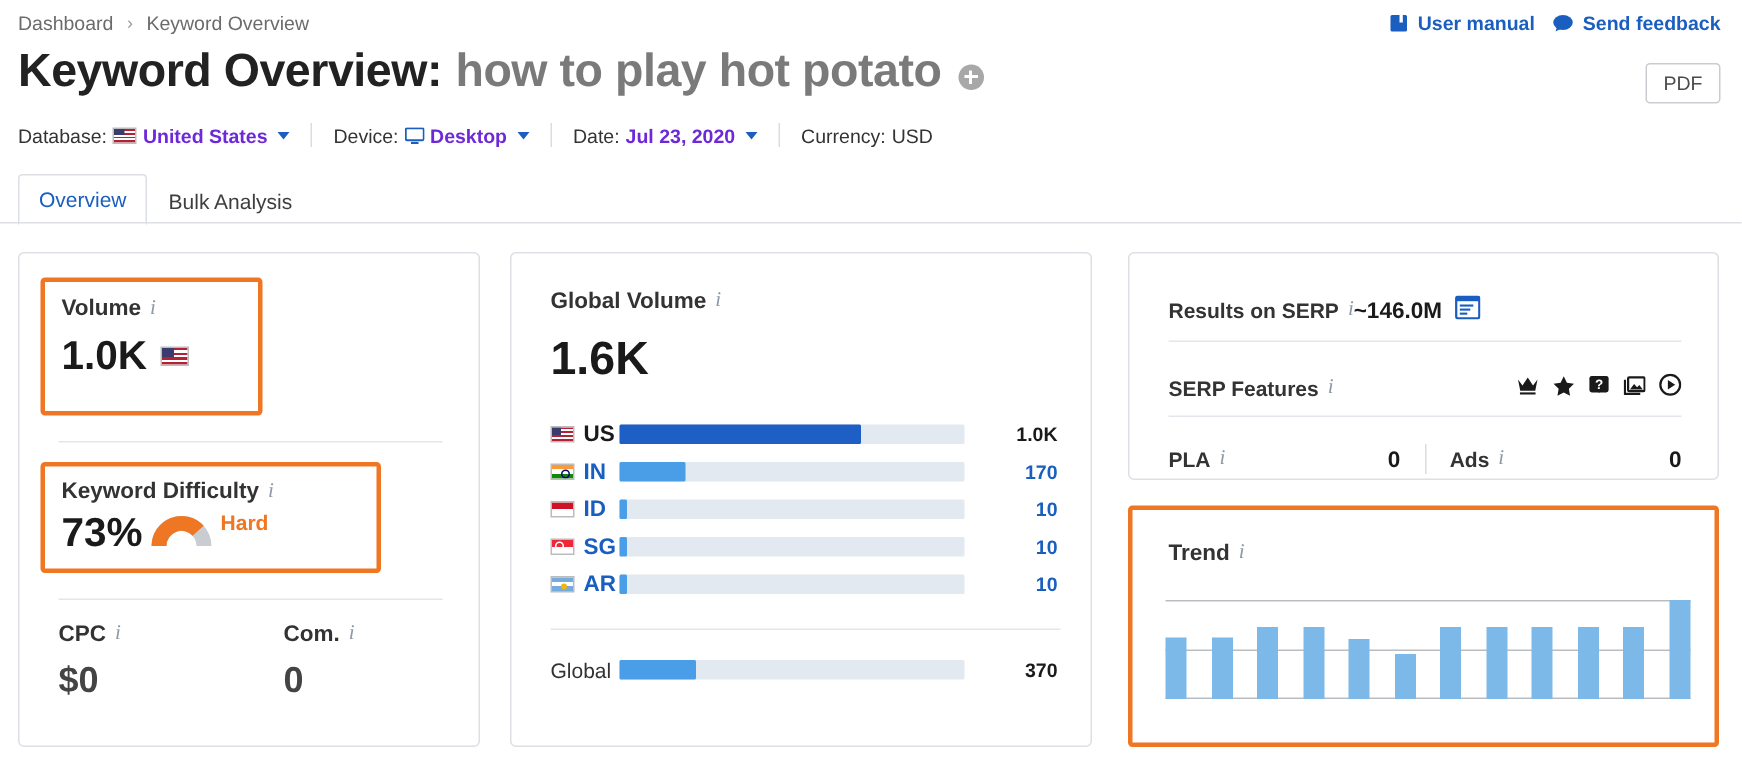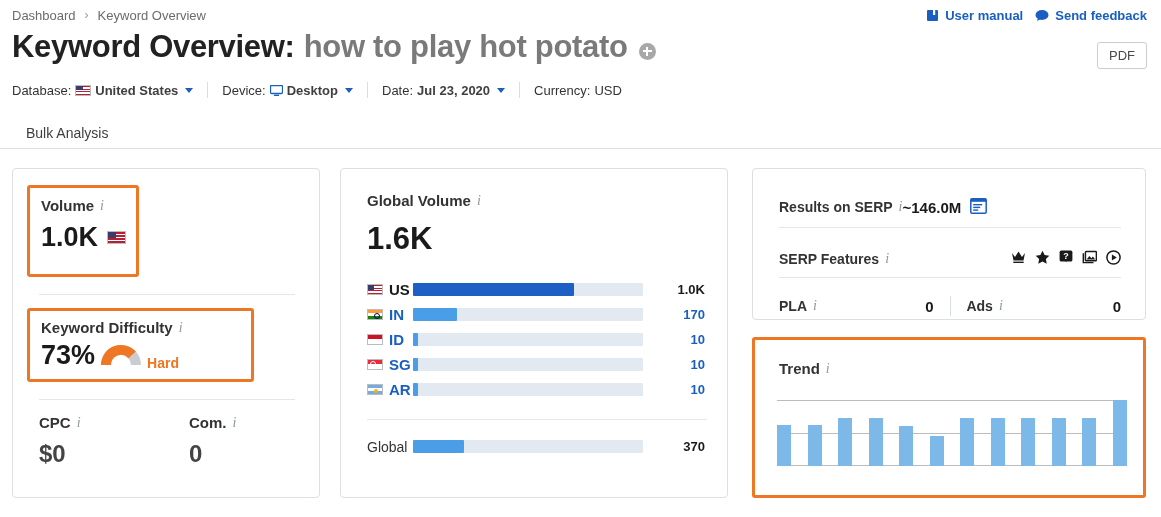--- a/index.html
+++ b/index.html
@@ -62,21 +62,21 @@
     padding: 5px 11px; cursor: pointer;
   }
 
   
   .filters {
     position: absolute; left: 12px; top: 82px;
     display: flex; align-items: center; font-size: 13px; color: #333333;
   }
   .filt { display: flex; align-items: center; gap: 4px; }
   .filt .lbl { color: #333333; }
-  .filt .val { color: #404040; font-weight: 600; cursor: pointer; }
+  .filt .val { color: #6d28d9; font-weight: 600; cursor: pointer; }
   .filt .plain { color: #333333; }
   .vsep { width: 1px; height: 16px; background: #d9dde1; margin: 0 14px; }
   .caret { width: 0; height: 0; border-left: 4.5px solid transparent; border-right: 4.5px solid transparent;
            border-top: 5px solid #1a5fc0; margin-left: 3px; cursor: pointer; }
 
   
   .flag { display: inline-block; width: 16px; height: 11px; border: 1px solid #bcbcbc; vertical-align: middle; position: relative; overflow: hidden; }
   .flag-us { background: linear-gradient(to bottom,#b22234 0 14%,#fff 14% 28%,#b22234 28% 42%,#fff 42% 56%,#b22234 56% 70%,#fff 70% 84%,#b22234 84% 100%); }
   .flag-us::after { content:""; position:absolute; left:0; top:0; width:45%; height:55%; background:#3c3b6e; }
   .flag-in { background: linear-gradient(to bottom,#ff9933 0 33%,#ffffff 33% 66%,#138808 66% 100%); }
@@ -107,33 +107,33 @@
   .panel { position: absolute; background: #ffffff; border: 1px solid #dcdfe3; border-radius: 4px; }
   #panel-left   { left: 12px;  top: 168px; width: 308px; height: 330px; }
   #panel-global { left: 340px; top: 168px; width: 388px; height: 330px; }
   #panel-serp   { left: 752px; top: 168px; width: 394px; height: 152px; }
   #panel-trend  { left: 752px; top: 337px; width: 394px; height: 161px; }
 
   .hl { border: 3px solid #ef7622; border-radius: 3px; }
 
   
   .metric-box { position: absolute; }
-  #volume-box { left: 14px; top: 16px; width: 112px; height: 92px; padding: 9px 0 0 11px; }
+  #volume-box { left: 14px; top: 16px; width: 148px; height: 92px; padding: 9px 0 0 11px; }
   #kd-box { left: 14px; top: 139px; width: 227px; height: 74px; padding: 8px 0 0 11px; }
 
   .metric-label { font-size: 15px; font-weight: 700; color: #333333; display: flex; align-items: center; gap: 6px; }
   .metric-value { font-size: 27px; font-weight: 700; color: #1a1a1a; margin-top: 8px; display: flex; align-items: center; gap: 9px; }
   .info-i {
     font-family: "Liberation Serif", serif; font-style: italic; font-weight: 400;
     font-size: 14px; color: #8d99a8; cursor: pointer; line-height: 1;
   }
   .hr-left { position: absolute; left: 26px; top: 125px; width: 256px; height: 1px; background: #e3e6ea; }
   .hr-left2 { position: absolute; left: 26px; top: 230px; width: 256px; height: 1px; background: #e3e6ea; }
 
-  .kd-row { display: flex; align-items: flex-end; gap: 2px; margin-top: 4px; }
+  .kd-row { display: flex; align-items: flex-start; gap: 2px; margin-top: 4px; }
   .kd-pct { font-size: 27px; font-weight: 700; color: #1a1a1a; }
   .kd-word { font-size: 14px; font-weight: 700; color: #ef7622; }
 
   .sub-metrics { position: absolute; left: 26px; top: 245px; display: flex; gap: 0; }
   .sub-metric { width: 150px; }
   .sub-metric .metric-label { font-size: 15px; }
   .sub-metric .metric-value { font-size: 24px; color: #444444; margin-top: 9px; }
 
   
   .gv-head { position: absolute; left: 26px; top: 23px; }
@@ -235,20 +235,21 @@
     <span class="caret"></span>
   </div>
   <div class="vsep"></div>
   <div class="filt">
     <span class="lbl">Currency:</span>
     <span class="plain">USD</span>
   </div>
 </div>
 
 <div class="tabs">
+  <div class="tab active">Overview</div>
   <div class="tab">Bulk Analysis</div>
 </div>
 <div class="tabs-rule"></div>
 
 <div class="panel" id="panel-left">
 
   <div class="metric-box hl" id="volume-box">
     <div class="metric-label">
       <span>Volume</span>
       <span class="info-i">i</span>

